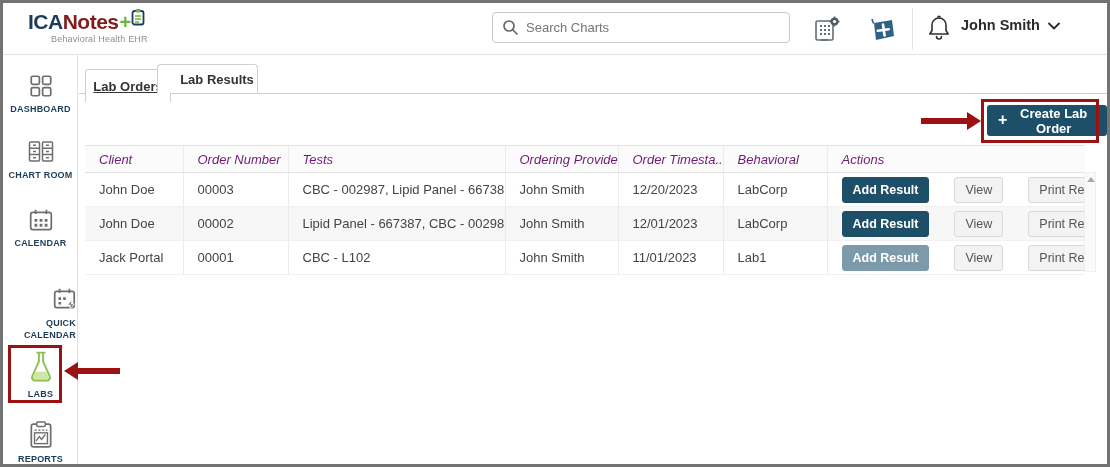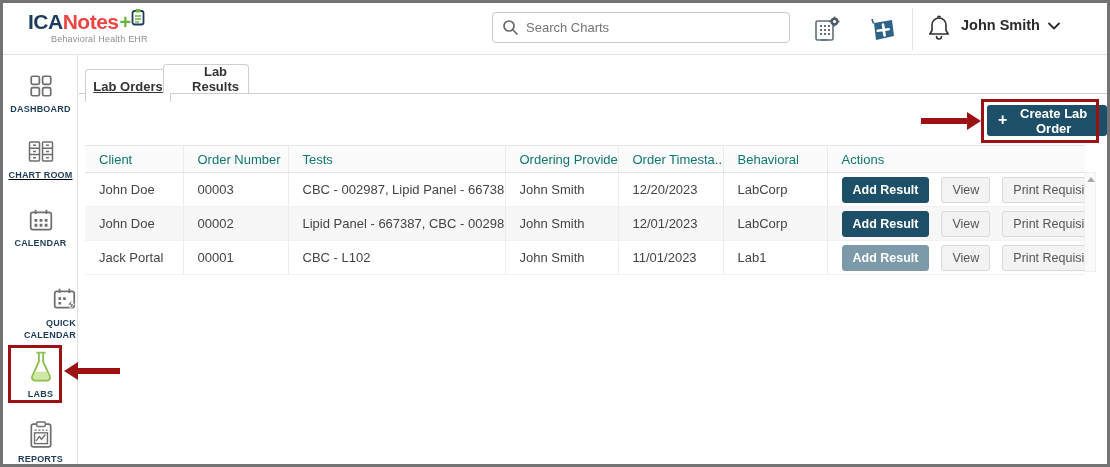--- a/index.html
+++ b/index.html
@@ -13,21 +13,21 @@
     background: #fff;
     overflow: hidden;
   }
   .app { position: relative; width: 1104px; height: 461px; }
 
   
   .header { position:absolute; left:0; top:0; width:1104px; height:52px; background:#fff; border-bottom:1px solid #e2e2e2; }
   .logo { position:absolute; left:25px; top:7px; }
   .logo-line { font-size:21px; font-weight:800; letter-spacing:-0.5px; display:flex; align-items:center; }
   .logo-ica { color:#1c3c5e; }
-  .logo-notes { color:#ef4444; }
+  .logo-notes { color:#7f1d1d; }
   .logo-plus { color:#6cb33f; font-size:20px; margin-left:1px; }
   .logo-clip { margin-left:-2px; margin-top:-4px; }
   .logo-tagline { font-size:9px; color:#8f8f8f; margin-left:23px; margin-top:0px; letter-spacing:0.2px; }
 
   .whats-new-btn { position:absolute; left:355px; top:9px; height:31px; background:#67bf4b; border:1px solid #5cb140; border-radius:5px; color:#fff; font-weight:700; font-size:13.5px; display:flex; align-items:center; gap:7px; padding:0 13px; cursor:pointer; font-family:inherit; }
 
   .search-wrap { position:absolute; left:489px; top:9px; width:298px; height:31px; }
   .search-input { width:100%; height:100%; border:1px solid #c9c9c9; border-radius:4px; padding:0 10px 0 33px; font-size:13px; color:#333; font-family:inherit; outline:none; background:#fff; }
   .search-icon { position:absolute; left:10px; top:7px; }
 
@@ -38,44 +38,44 @@
 
   
   .sidebar { position:absolute; left:0; top:52px; width:75px; height:409px; background:#fff; border-right:1px solid #e0e0e0; }
   .side-item { position:absolute; left:0; width:75px; text-align:center; cursor:pointer; }
   .side-label { font-size:9px; font-weight:700; color:#1c3b57; letter-spacing:0.2px; line-height:12px; padding:0 2px; }
   .side-icon { display:inline-block; }
 
   
   .tab { position:absolute; background:#fff; border:1px solid #cfcfcf; border-bottom:none; border-radius:4px 4px 0 0; font-size:13px; font-weight:600; color:#333; display:flex; align-items:center; justify-content:center; cursor:pointer; z-index:2; font-family:inherit; }
   .tab-active { left:82px; top:66px; width:86px; height:33px;text-decoration:underline; }
-  .tab-inactive { left:160px; top:61px; width:86px; height:29px;padding-left:19px; }
+  .tab-inactive { left:154px; top:61px; width:101px; height:29px;padding-left:19px; }
   .content-topline { position:absolute; left:76px; top:90px; width:1028px; height:1px; background:#cfcfcf; z-index:1; }
 
   .create-btn { position:absolute; left:984px; top:102px; height:31px; background:#1d5068; border:none; border-radius:3px; color:#fff; font-size:13px; font-weight:600; display:flex; align-items:center; gap:4px; padding:0 11px; cursor:pointer; font-family:inherit; z-index:3; }
   .create-btn .plus { font-size:16px; font-weight:700; margin-top:-1px; }
 
   
   .ann-box { position:absolute; border:3px solid #9c1212; z-index:4; pointer-events:none; }
   .ann-box-create { left:978px; top:96px; width:118px; height:44px; }
   .ann-box-labs { left:5px; top:342px; width:54px; height:58px; }
   .ann-shaft { position:absolute; background:#9c1212; z-index:4; }
   .ann-head { position:absolute; width:0; height:0; z-index:4; }
   .arrow-create-shaft { left:918px; top:115px; width:48px; height:6px; }
   .arrow-create-head { left:964px; top:109px; border-top:9px solid transparent; border-bottom:9px solid transparent; border-left:14px solid #9c1212; }
   .arrow-labs-shaft { left:74px; top:365px; width:43px; height:6px; }
   .arrow-labs-head { left:61px; top:359px; border-top:9px solid transparent; border-bottom:9px solid transparent; border-right:14px solid #9c1212; }
 
   
   .orders-table { position:absolute; left:82px; top:142px; width:1000px; border-collapse:collapse; table-layout:fixed; font-size:13px; }
-  .orders-table th { height:27px; font-weight:400; color:#0f766e; text-align:left; padding:0 0 0 14px; background:#fbfbfb; border-top:1px solid #e3e3e3; border-bottom:1px solid #e3e3e3; white-space:nowrap; overflow:hidden; }
+  .orders-table th { height:27px; font-weight:400; color:#701a75; text-align:left; padding:0 0 0 14px; background:#fbfbfb; border-top:1px solid #e3e3e3; border-bottom:1px solid #e3e3e3; white-space:nowrap; overflow:hidden;font-style:italic; }
   .orders-table th + th, .orders-table td + td { border-left:1px solid #ececec; }
   .orders-table td { height:33px; color:#444; padding:0 0 0 14px; border-bottom:1px solid #f1f1f1; white-space:nowrap; overflow:hidden; }
   .orders-table tbody tr:nth-child(2) { background:#f7f7f7; }
-  .actions-cell { display:flex; align-items:center; gap:12px; height:33px; }
+  .actions-cell { display:flex; align-items:center; gap:25px; height:33px; }
   .btn { border-radius:3px; font-size:12.5px; cursor:pointer; font-family:inherit; }
   .btn-dark { background:#1d5068; border:1px solid #1d5068; color:#fff; font-weight:600; padding:5px 10px; }
   .btn-dark.muted { background:#7d9aab; border-color:#7d9aab; }
   .btn-light { background:#f3f3f3; border:1px solid #d9d9d9; color:#555; padding:5px 10px; }
 
   .scroll-track { position:absolute; left:1081px; top:169px; width:12px; height:100px; background:#fafafa; border:1px solid #efefef; }
   .scroll-up { position:absolute; left:2px; top:4px; width:0; height:0; border-left:4px solid transparent; border-right:4px solid transparent; border-bottom:5px solid #a9a9a9; }
 </style>
 </head>
 <body>
@@ -159,21 +159,21 @@
                 <rect x="3" y="3" width="7.5" height="7.5" rx="1.5"></rect>
                 <rect x="13.5" y="3" width="7.5" height="7.5" rx="1.5"></rect>
                 <rect x="3" y="13.5" width="7.5" height="7.5" rx="1.5"></rect>
                 <rect x="13.5" y="13.5" width="7.5" height="7.5" rx="1.5"></rect>
               </g>
             </svg>
       </span>
       <div class="side-label">DASHBOARD</div>
     </div>
 
-    <div class="side-item" style="top:84px;text-decoration:underline;">
+    <div class="side-item" style="top:84px;">
       <span class="side-icon">
         <svg width="28" height="26" viewBox="0 0 28 24">
               <g fill="none" stroke="#6e6e6e" stroke-width="1.5">
                 <rect x="2.5" y="2" width="10" height="19" rx="1"></rect>
                 <rect x="15.5" y="2" width="10" height="19" rx="1"></rect>
                 <path d="M2.5 8.3h10M2.5 14.6h10M15.5 8.3h10M15.5 14.6h10M6 5.2h3M19 5.2h3M6 11.5h3M19 11.5h3M6 17.8h3M19 17.8h3"></path>
               </g>
             </svg>
       </span>
       <div class="side-label">CHART ROOM</div>

